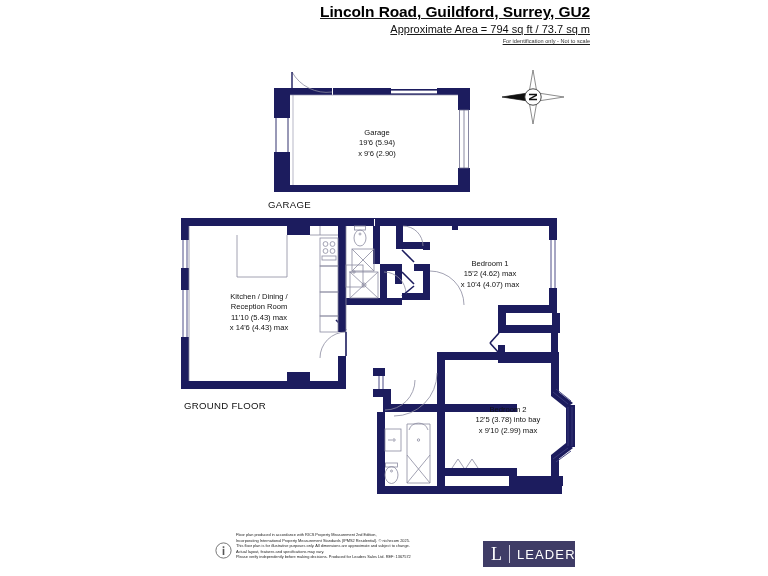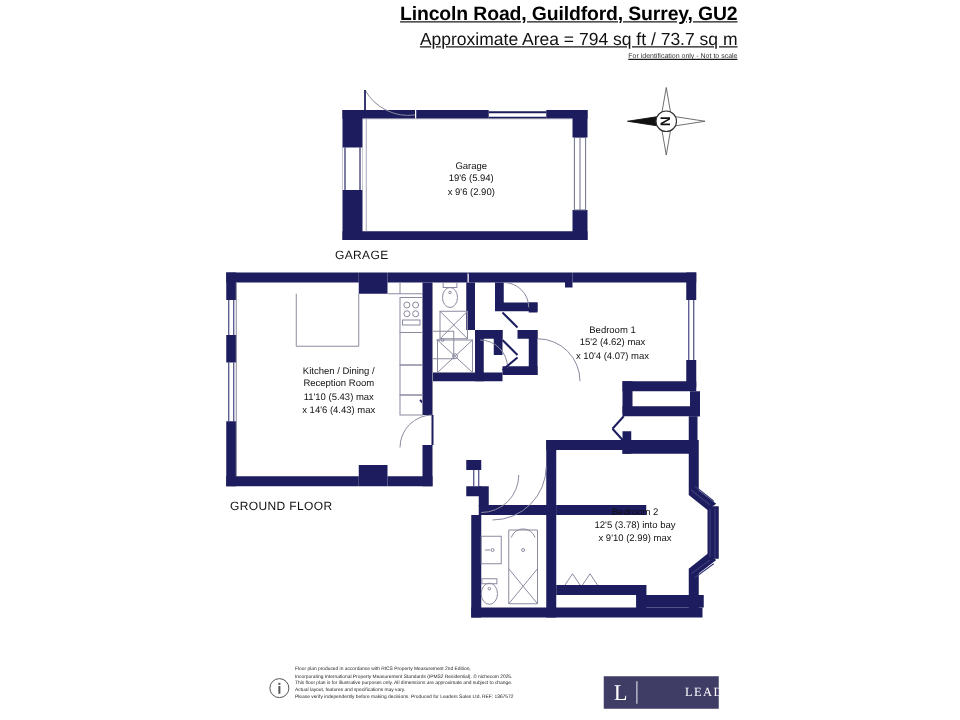--- a/index.html
+++ b/index.html
@@ -29,21 +29,21 @@
   }
   #title {
     font-size: 15.5px;
     font-weight: bold;
     letter-spacing: -0.1px;
     color: #000;
     margin-top: 3px;
     white-space: nowrap;
   }
   .area-line {
-    font-size: 14px;
+    font-size: 11px;
     color: #111;
     margin-top: 2px;
     white-space: nowrap;
   }
   #disclaimer-small {
     font-size: 5.6px;
     color: #333;
     margin-top: 3px;
     white-space: nowrap;
   }
@@ -74,21 +74,21 @@
     text-align: center;
     font-size: 7.6px;
     line-height: 10.4px;
     color: #111;
     white-space: nowrap;
   }
   .room-label .rl-name { display: block; }
   .room-label .rl-dim  { display: block; }
 
   #label-garage   { left: 330px; top: 128px; width: 94px; }
-  #label-kdr      { left: 212px; top: 292px; width: 118px; }
+  #label-kdr      { left: 200px; top: 292px; width: 118px; }
   #label-bed1     { left: 426px; top: 259px; width: 128px; }
   #label-bed2     { left: 440px; top: 405px; width: 136px; }
 
   
   #footer {
     position: absolute;
     left: 215px;
     top: 531px;
     width: 360px;
     height: 45px;
@@ -124,26 +124,25 @@
   }
   #leaders-l {
     font-family: "Liberation Serif", serif;
     color: #ffffff;
     font-size: 18px;
     line-height: 18px;
     padding-right: 7px;
     border-right: 1px solid #cfcddd;
   }
   #leaders-word {
-    font-family: Liberation Serif, serif;
+    font-family: Liberation Sans, sans-serif;
     color: #ffffff;
-    font-size: 10px;
+    font-size: 13px;
     letter-spacing: 1.1px;
     padding-left: 7px;
-    margin-left: 31px;
   }
 
   
   #compass {
     position: absolute;
     left: 500px;
     top: 68px;
     width: 66px;
     height: 58px;
   }

